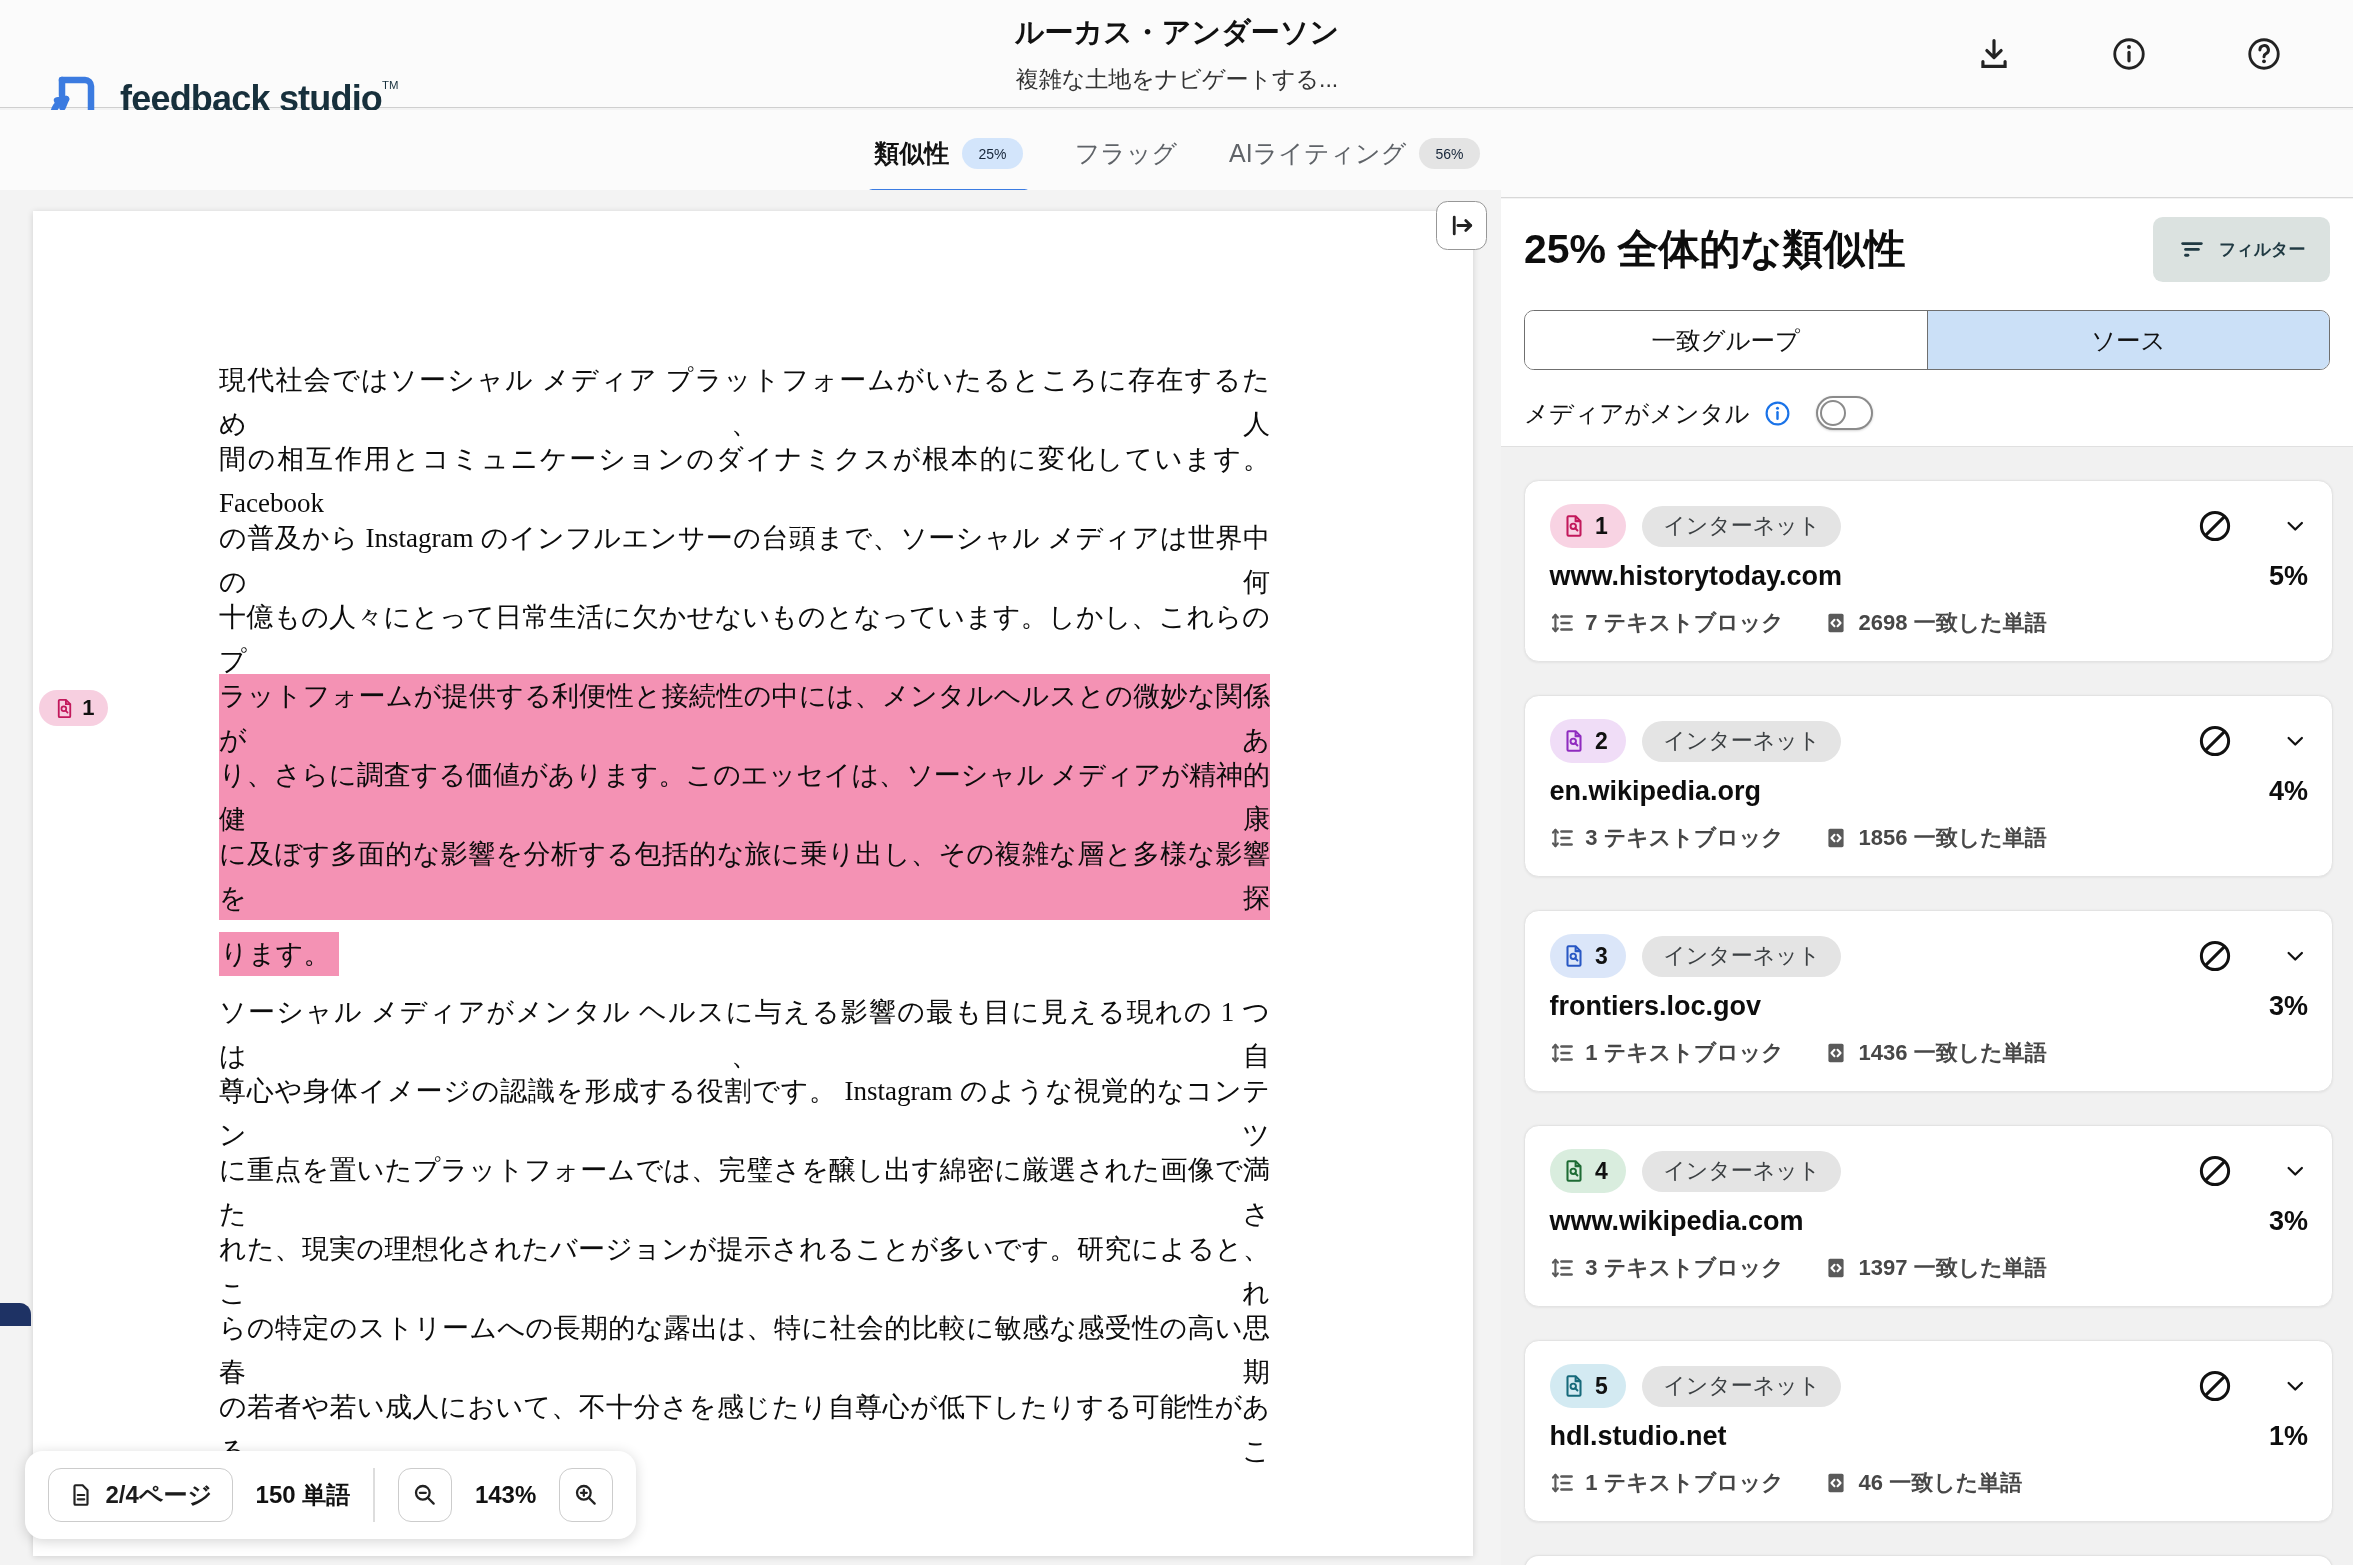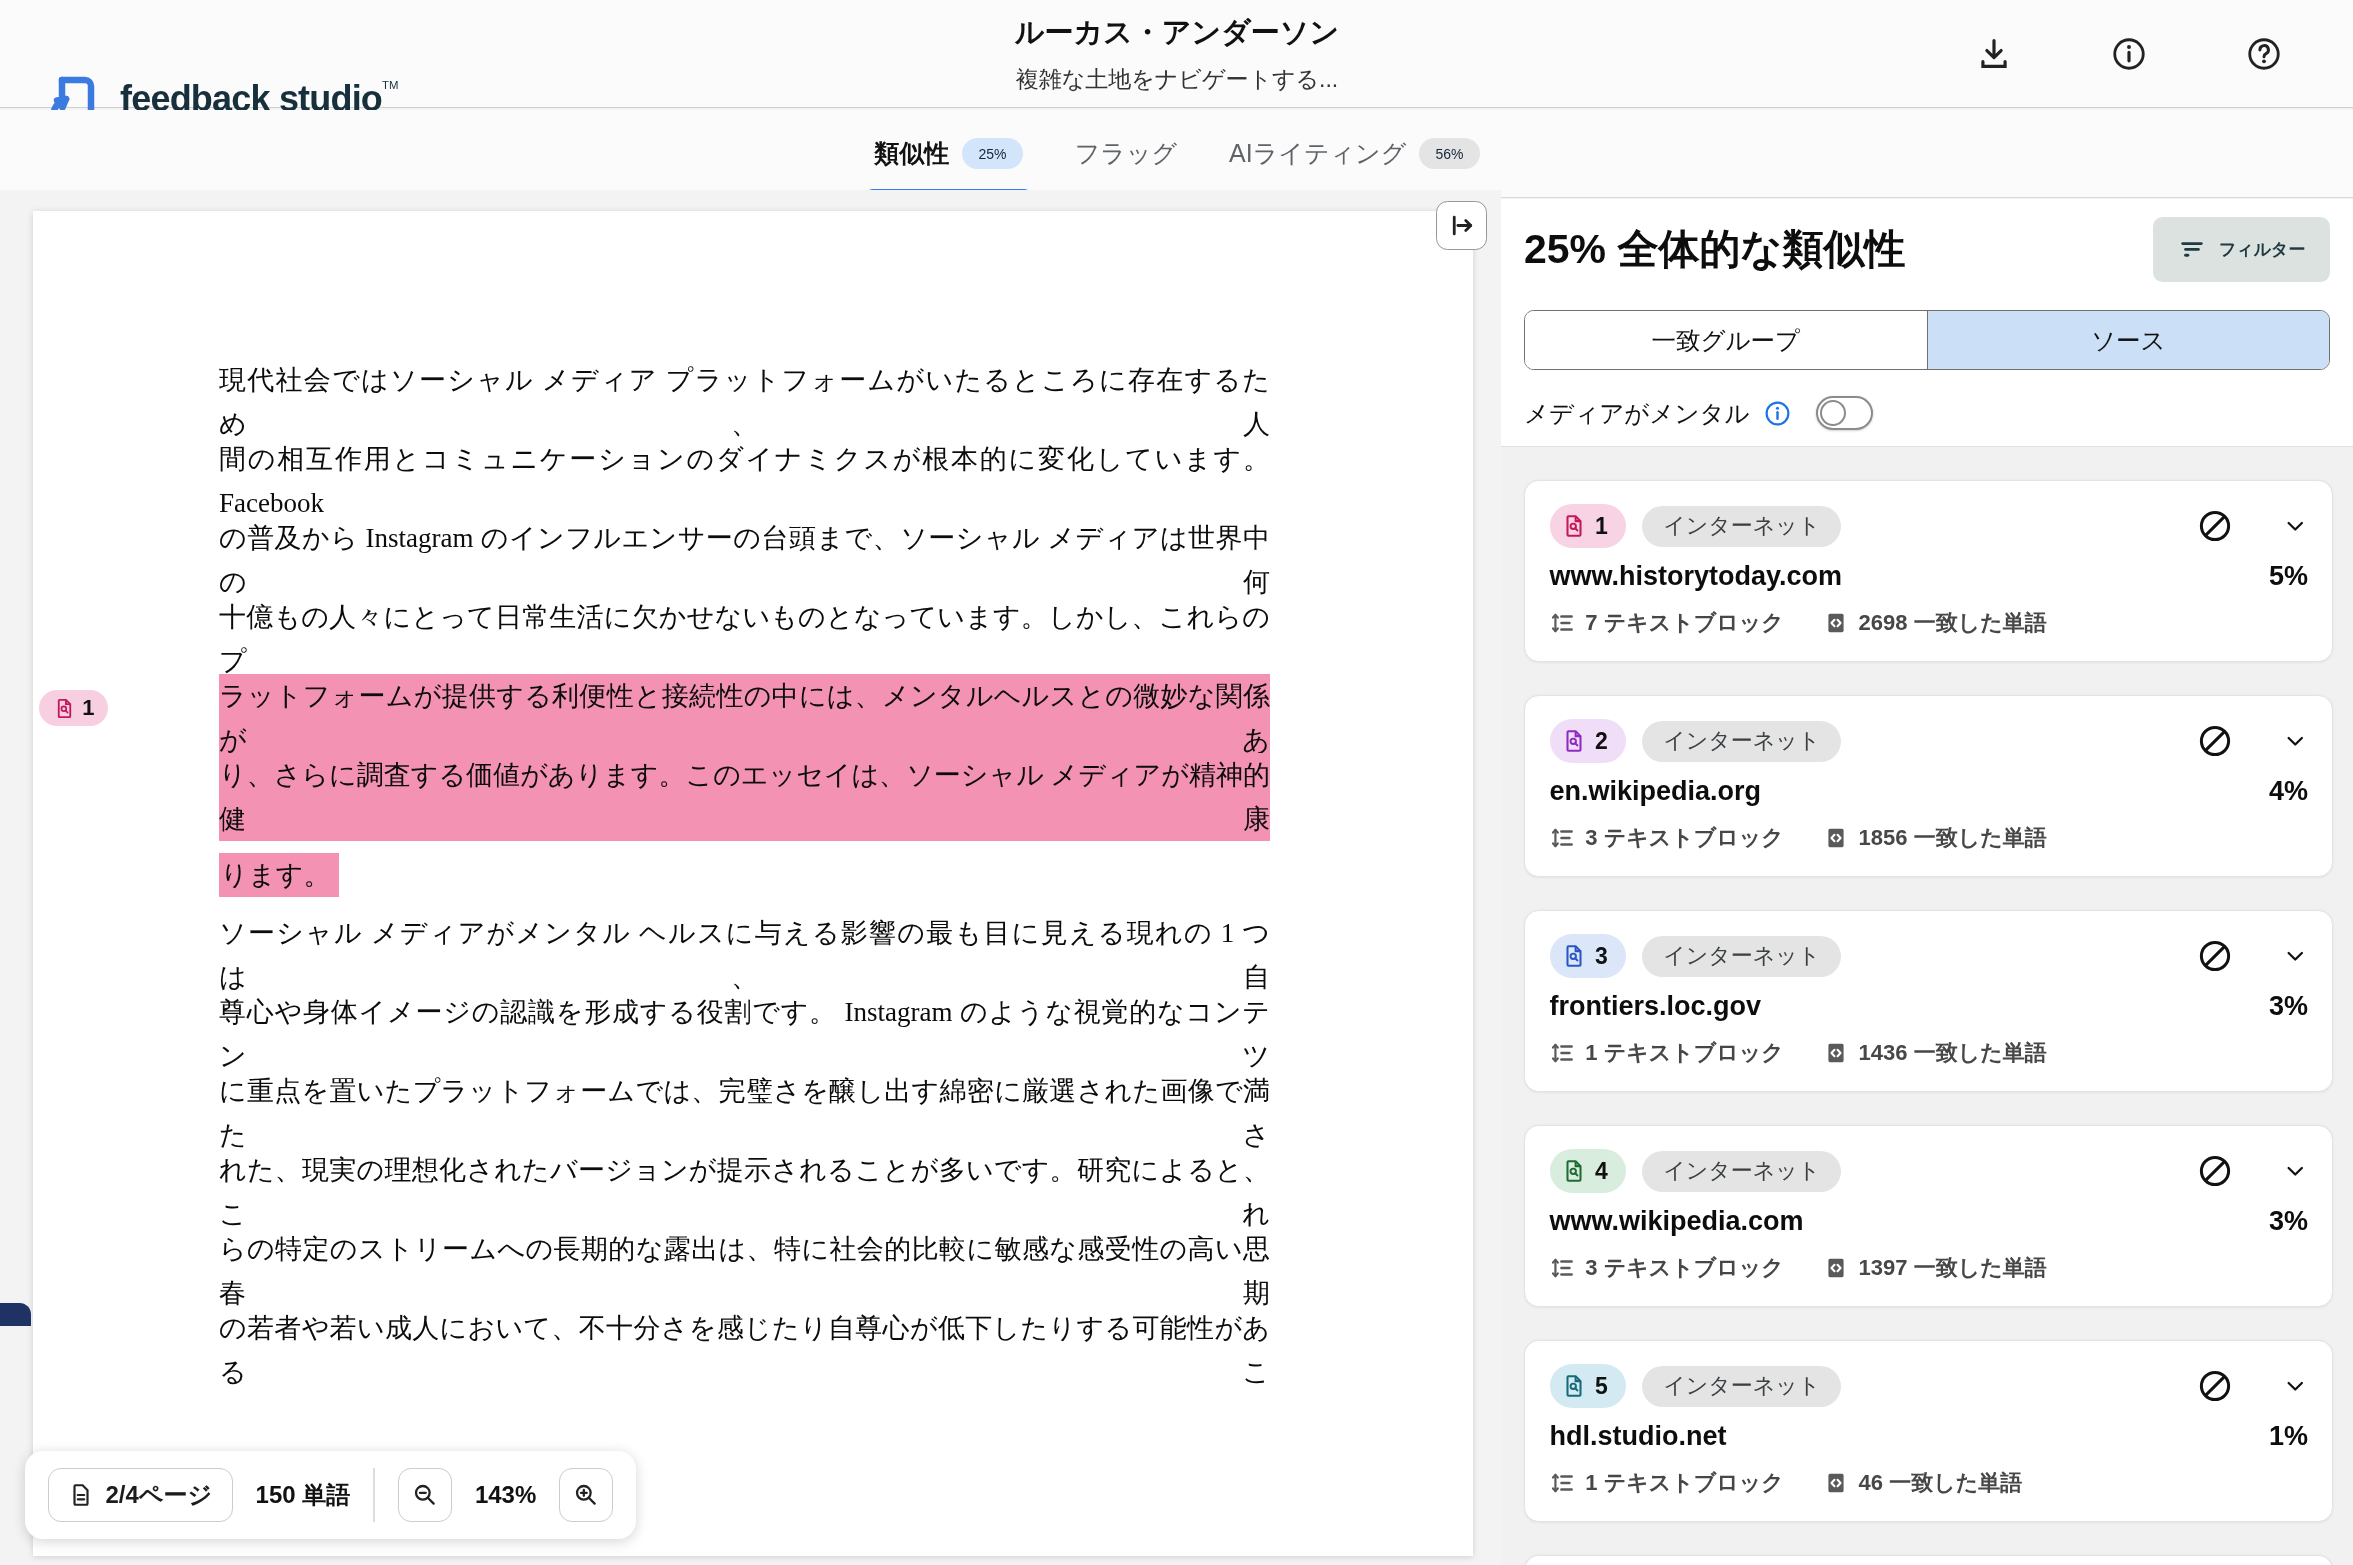--- a/index.html
+++ b/index.html
@@ -253,20 +253,23 @@
         </div>
       <div class="line">
           <span class="t">十億もの人々にとって日常生活に欠かせないものとなっています。しかし、これらのプ</span>
         </div>
       <div class="line hl">
           <span class="t">ラットフォームが提供する利便性と接続性の中には、メンタルヘルスとの微妙な関係があ</span>
         </div>
       <div class="line hl">
           <span class="t">り、さらに調査する価値があります。このエッセイは、ソーシャル メディアが精神的健康</span>
         </div>
+      <div class="line hl">
+          <span class="t">に及ぼす多面的な影響を分析する包括的な旅に乗り出し、その複雑な層と多様な影響を探</span>
+        </div>
       <div class="line hl-short"><span class="t">ります。</span></div>
       <div class="line">
           <span class="t">ソーシャル メディアがメンタル ヘルスに与える影響の最も目に見える現れの 1 つは、自</span>
         </div>
       <div class="line">
           <span class="t">尊心や身体イメージの認識を形成する役割です。 Instagram のような視覚的なコンテンツ</span>
         </div>
       <div class="line">
           <span class="t">に重点を置いたプラットフォームでは、完璧さを醸し出す綿密に厳選された画像で満たさ</span>
         </div>

